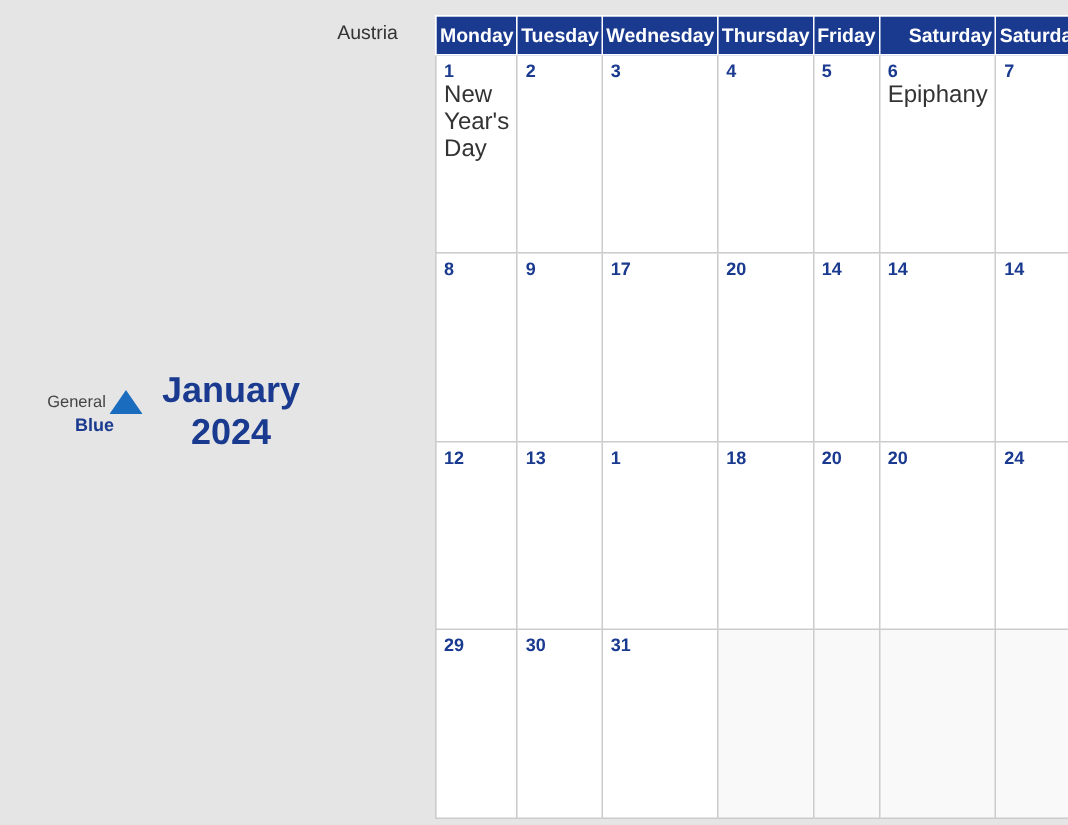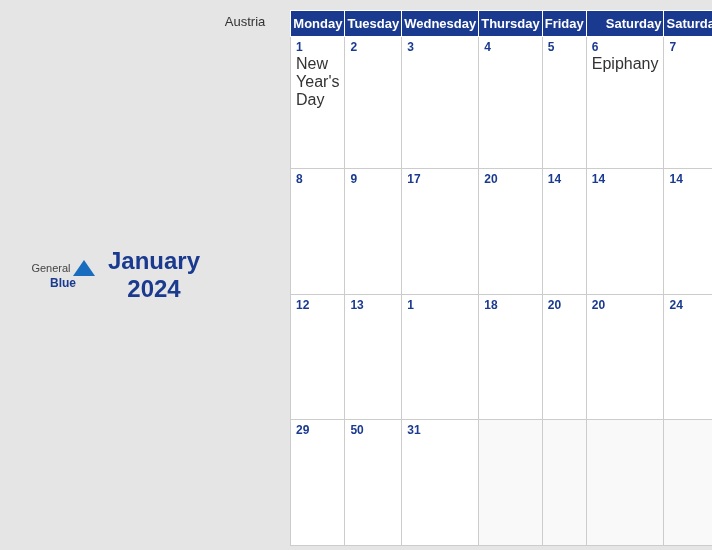--- a/index.html
+++ b/index.html
@@ -189,21 +189,21 @@
           </td>
           <td>
             <span class="day-number">24</span>
           </td>
         </tr>
         <tr>
           <td>
             <span class="day-number">29</span>
           </td>
           <td>
-            <span class="day-number">50</span>
+            <span class="day-number">30</span>
           </td>
           <td>
             <span class="day-number">31</span>
           </td>
           <td style="background: rgb(249, 249, 249);"></td>
           <td style="background: rgb(249, 249, 249);"></td>
           <td style="background: rgb(249, 249, 249);"></td>
           <td style="background: rgb(249, 249, 249);"></td>
         </tr>
       </tbody>

